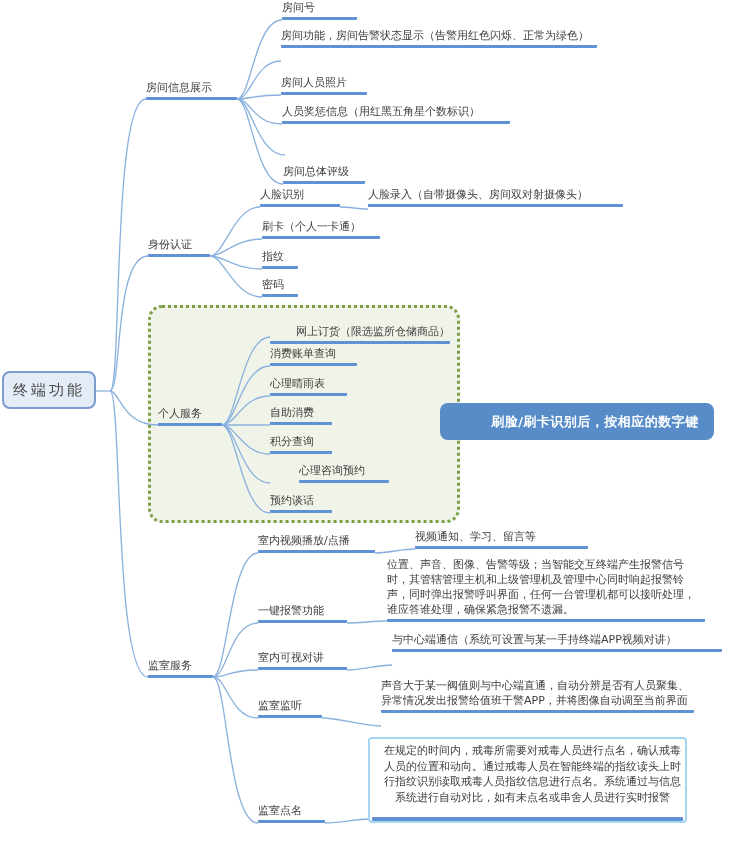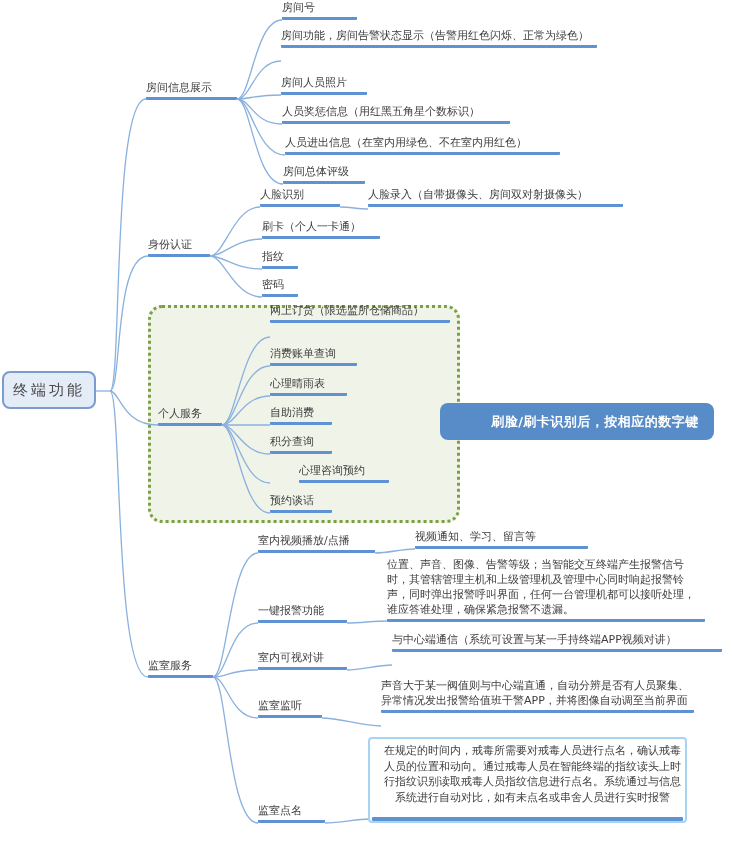--- a/index.html
+++ b/index.html
@@ -97,32 +97,31 @@
     </g>
   </svg>
 
   <div class="root">终端功能</div>
 
   <div class="node nowrap" style="left:146px;top:81px;width:91px;">房间信息展示</div>
   <div class="node nowrap" style="left:282px;top:1px;width:75px;">房间号</div>
   <div class="node center" style="left:281px;top:29px;width:316px;">房间功能，房间告警状态显示（告警用红色闪烁、正常为绿色）</div>
   <div class="node nowrap" style="left:281px;top:76px;width:86px;">房间人员照片</div>
   <div class="node nowrap" style="left:282px;top:105px;width:228px;">人员奖惩信息（用红黑五角星个数标识）</div>
-  <div class="node nowrap" style="left:285px;top:136px;width:275px;">人员进出信息（在室内用绿色、不在室内用红色）</div>
   <div class="node nowrap" style="left:283px;top:165px;width:82px;">房间总体评级</div>
 
   <div class="node nowrap" style="left:148px;top:238px;width:62px;">身份认证</div>
   <div class="node nowrap" style="left:260px;top:188px;width:80px;">人脸识别</div>
   <div class="node nowrap" style="left:368px;top:188px;width:255px;">人脸录入（自带摄像头、房间双对射摄像头）</div>
   <div class="node nowrap" style="left:262px;top:220px;width:118px;">刷卡（个人一卡通）</div>
   <div class="node nowrap" style="left:262px;top:250px;width:36px;">指纹</div>
   <div class="node nowrap" style="left:262px;top:278px;width:36px;">密码</div>
 
   <div class="node nowrap" style="left:158px;top:407px;width:64px;">个人服务</div>
-  <div class="node nowrap" style="left:270px;top:304px;width:180px;">网上订货（限选监所仓储商品）</div>
+  <div class="node nowrap" style="left:270px;top:325px;width:180px;text-align:right;">网上订货（限选监所仓储商品）</div>
   <div class="node nowrap" style="left:270px;top:347px;width:87px;">消费账单查询</div>
   <div class="node nowrap" style="left:270px;top:377px;width:77px;">心理晴雨表</div>
   <div class="node nowrap" style="left:270px;top:406px;width:62px;">自助消费</div>
   <div class="node nowrap" style="left:270px;top:435px;width:62px;">积分查询</div>
   <div class="node nowrap" style="left:270px;top:464px;width:90px;margin-left:29px;">心理咨询预约</div>
   <div class="node nowrap" style="left:270px;top:494px;width:62px;">预约谈话</div>
 
   <div class="callout">刷脸/刷卡识别后，按相应的数字键</div>
 
   <div class="node nowrap" style="left:148px;top:659px;width:65px;">监室服务</div>

